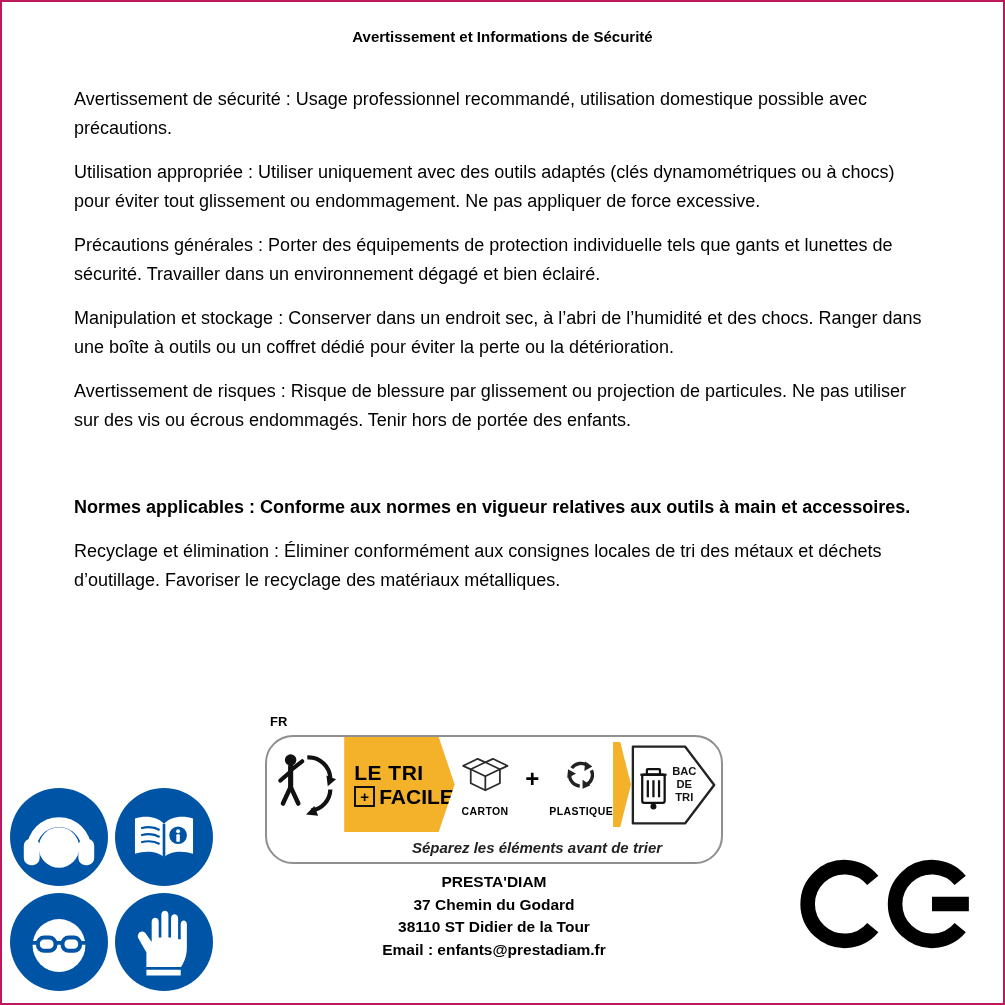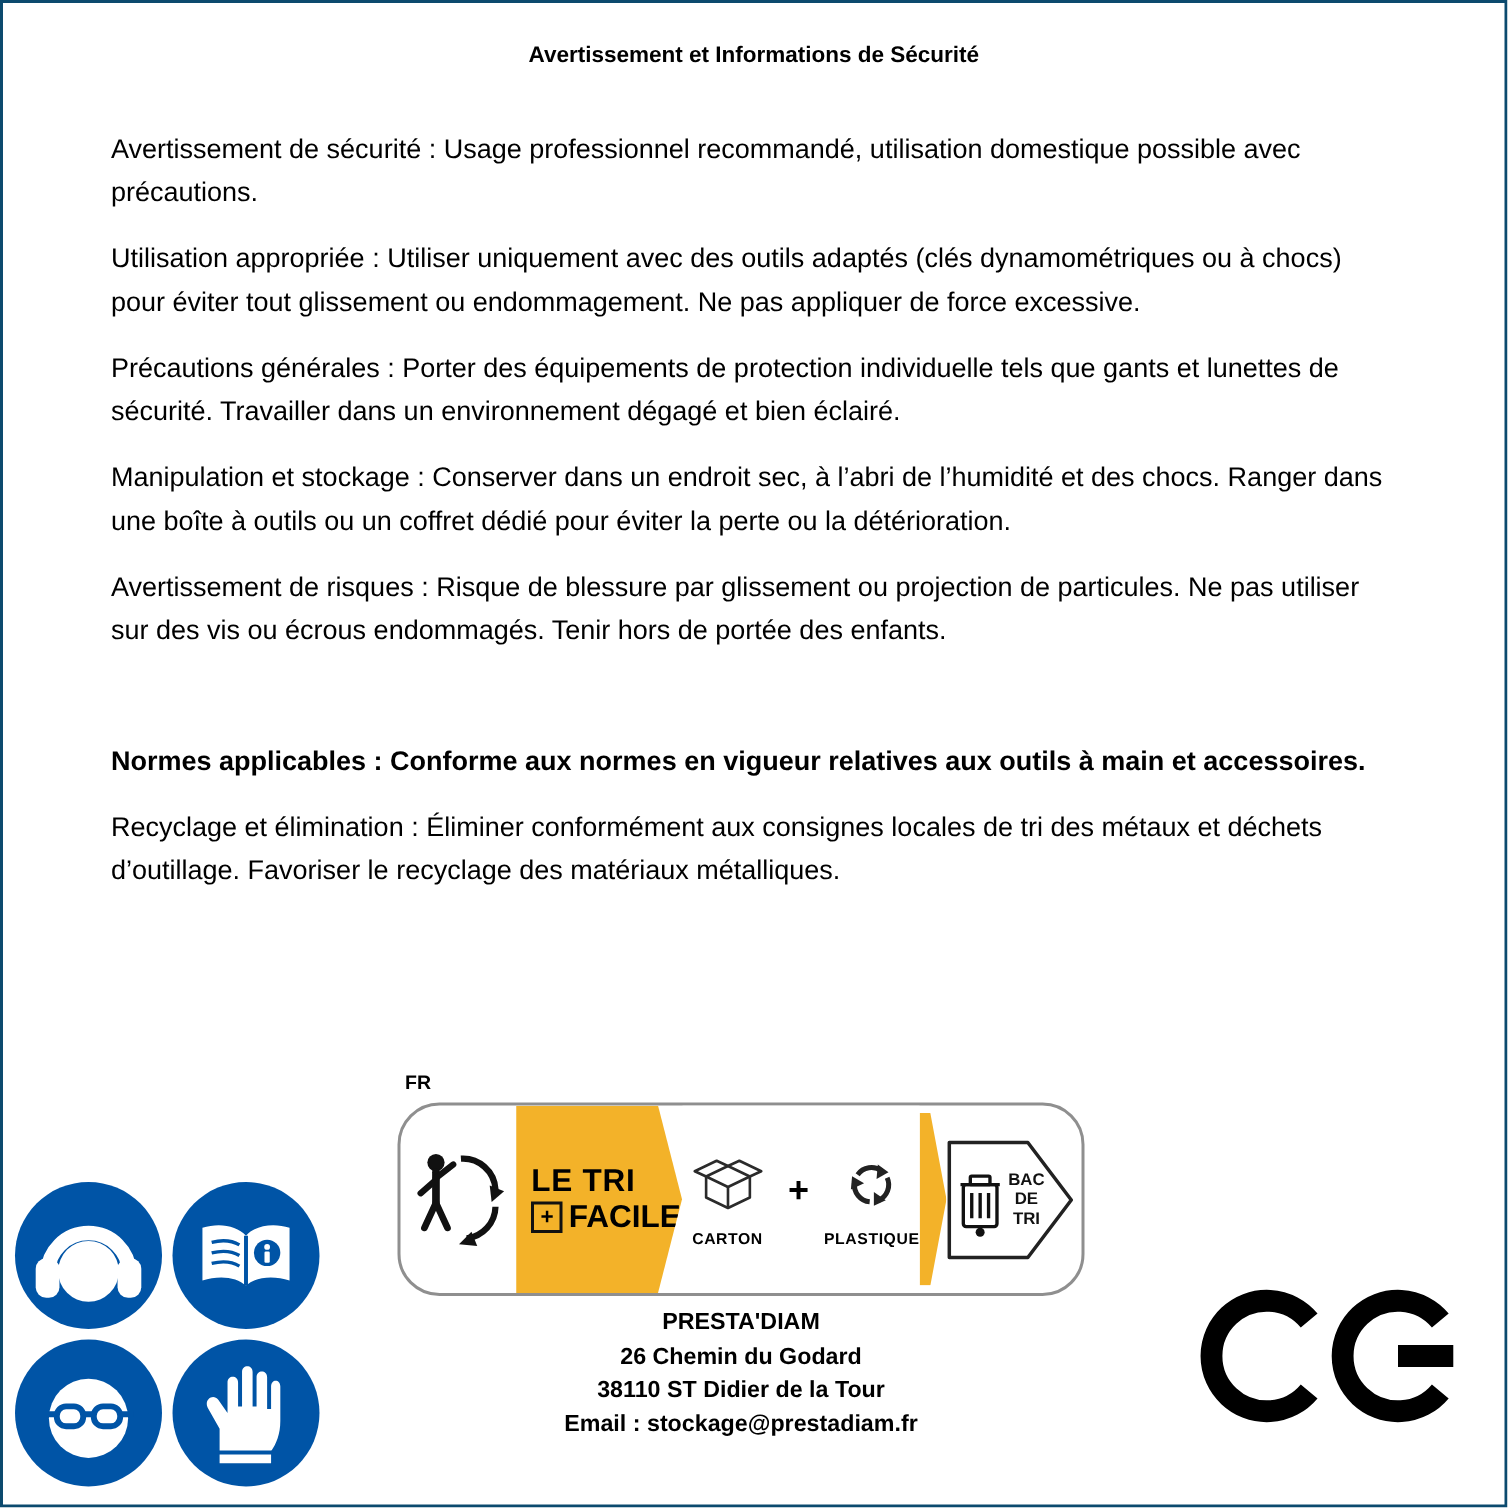--- a/index.html
+++ b/index.html
@@ -1,18 +1,18 @@
 <!DOCTYPE html>
 <html><head>
 <meta charset="utf-8">
 <style>
   html,body { margin:0; padding:0; background:#fff; }
   .page {
     position:relative; width:1005px; height:1005px; box-sizing:border-box;
-    border:2px solid #0c4a6e; background:#fff; overflow:hidden;
+    border:2px solid #be185d; background:#fff; overflow:hidden;
     font-family:"Liberation Sans", sans-serif; color:#000;
   }
   .title { margin:26px 0 0; text-align:center; font-size:15px; font-weight:bold; }
   .content { margin:40px 68px 0 72px; font-size:18px; line-height:29px; }
   .content p { margin:0 0 15px; }
   .content p.gap-before { margin-top:58px;font-weight:bold; }
 
   
   .picto-grid { position:absolute; left:8px; top:786px; display:grid;
     grid-template-columns:98px 98px; grid-auto-rows:98px; gap:7px; }
@@ -169,27 +169,28 @@
             <rect x="17" y="26" width="14" height="6" rx="1"></rect>
             <path d="M18 38 V56 M24 38 V56 M30 38 V56"></path>
             <circle cx="24" cy="66" r="3.2" fill="#111" stroke="none"></circle>
           </g>
           <text x="57" y="32" text-anchor="middle" font-size="12" font-weight="bold" fill="#111">BAC</text>
           <text x="57" y="46" text-anchor="middle" font-size="12" font-weight="bold" fill="#111">DE</text>
           <text x="57" y="60" text-anchor="middle" font-size="12" font-weight="bold" fill="#111">TRI</text>
         </svg>
       </div>
     </div>
+    <div class="banner-tagline">Séparez les éléments avant de trier</div>
   </div>
 
   <div class="address">
     <div>PRESTA'DIAM</div>
-    <div>26 Chemin du Godard</div>
+    <div>37 Chemin du Godard</div>
     <div>38110 ST Didier de la Tour</div>
-    <div>Email : stockage@prestadiam.fr</div>
+    <div>Email : enfants@prestadiam.fr</div>
   </div>
 
   <div class="ce">
     <svg viewBox="0 0 210 112" aria-hidden="true">
       <g fill="none" stroke="#000" stroke-width="17">
         <path d="M84.9 28.4 A43 43 0 1 0 84.9 83.6"></path>
         <path d="M186.9 28.4 A43 43 0 1 0 186.9 83.6"></path>
         <path d="M154 56 H197"></path>
       </g>
     </svg>

